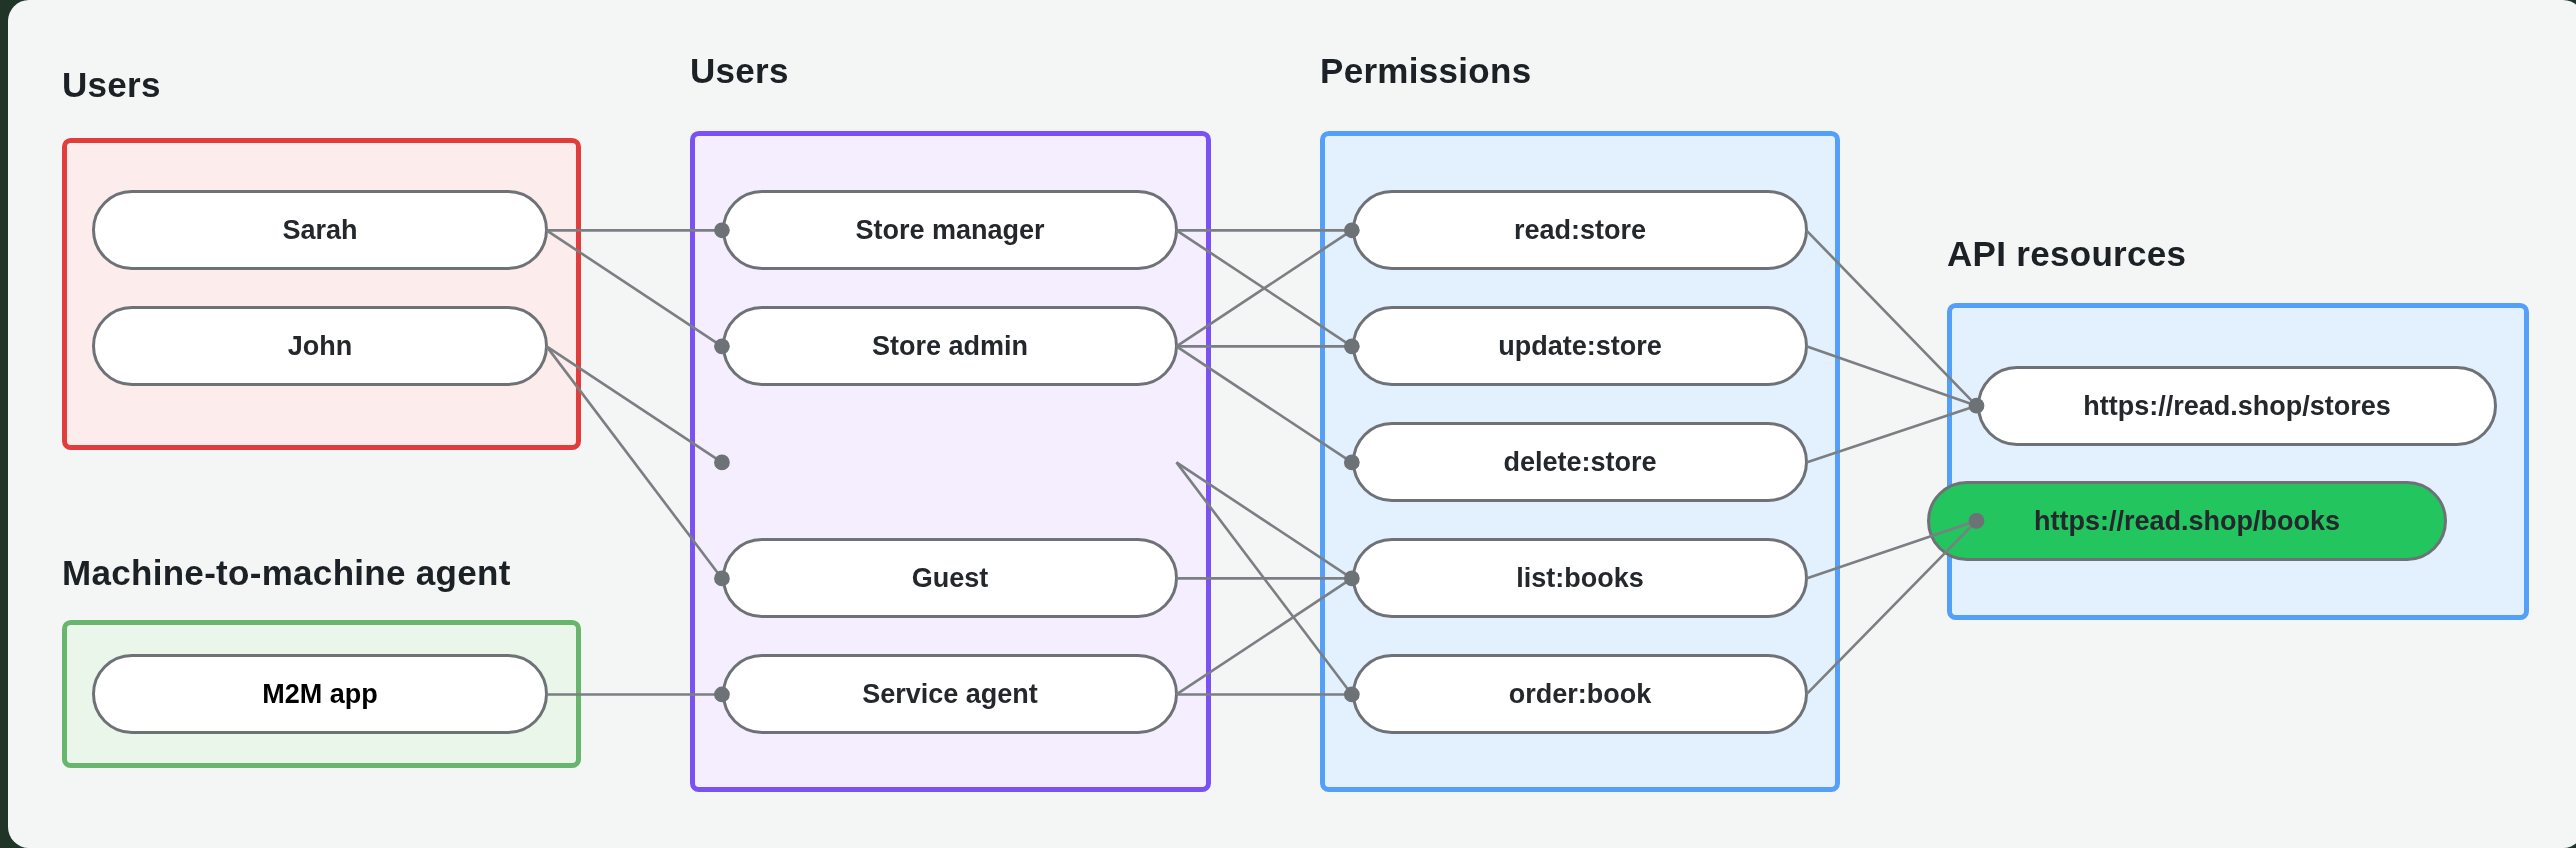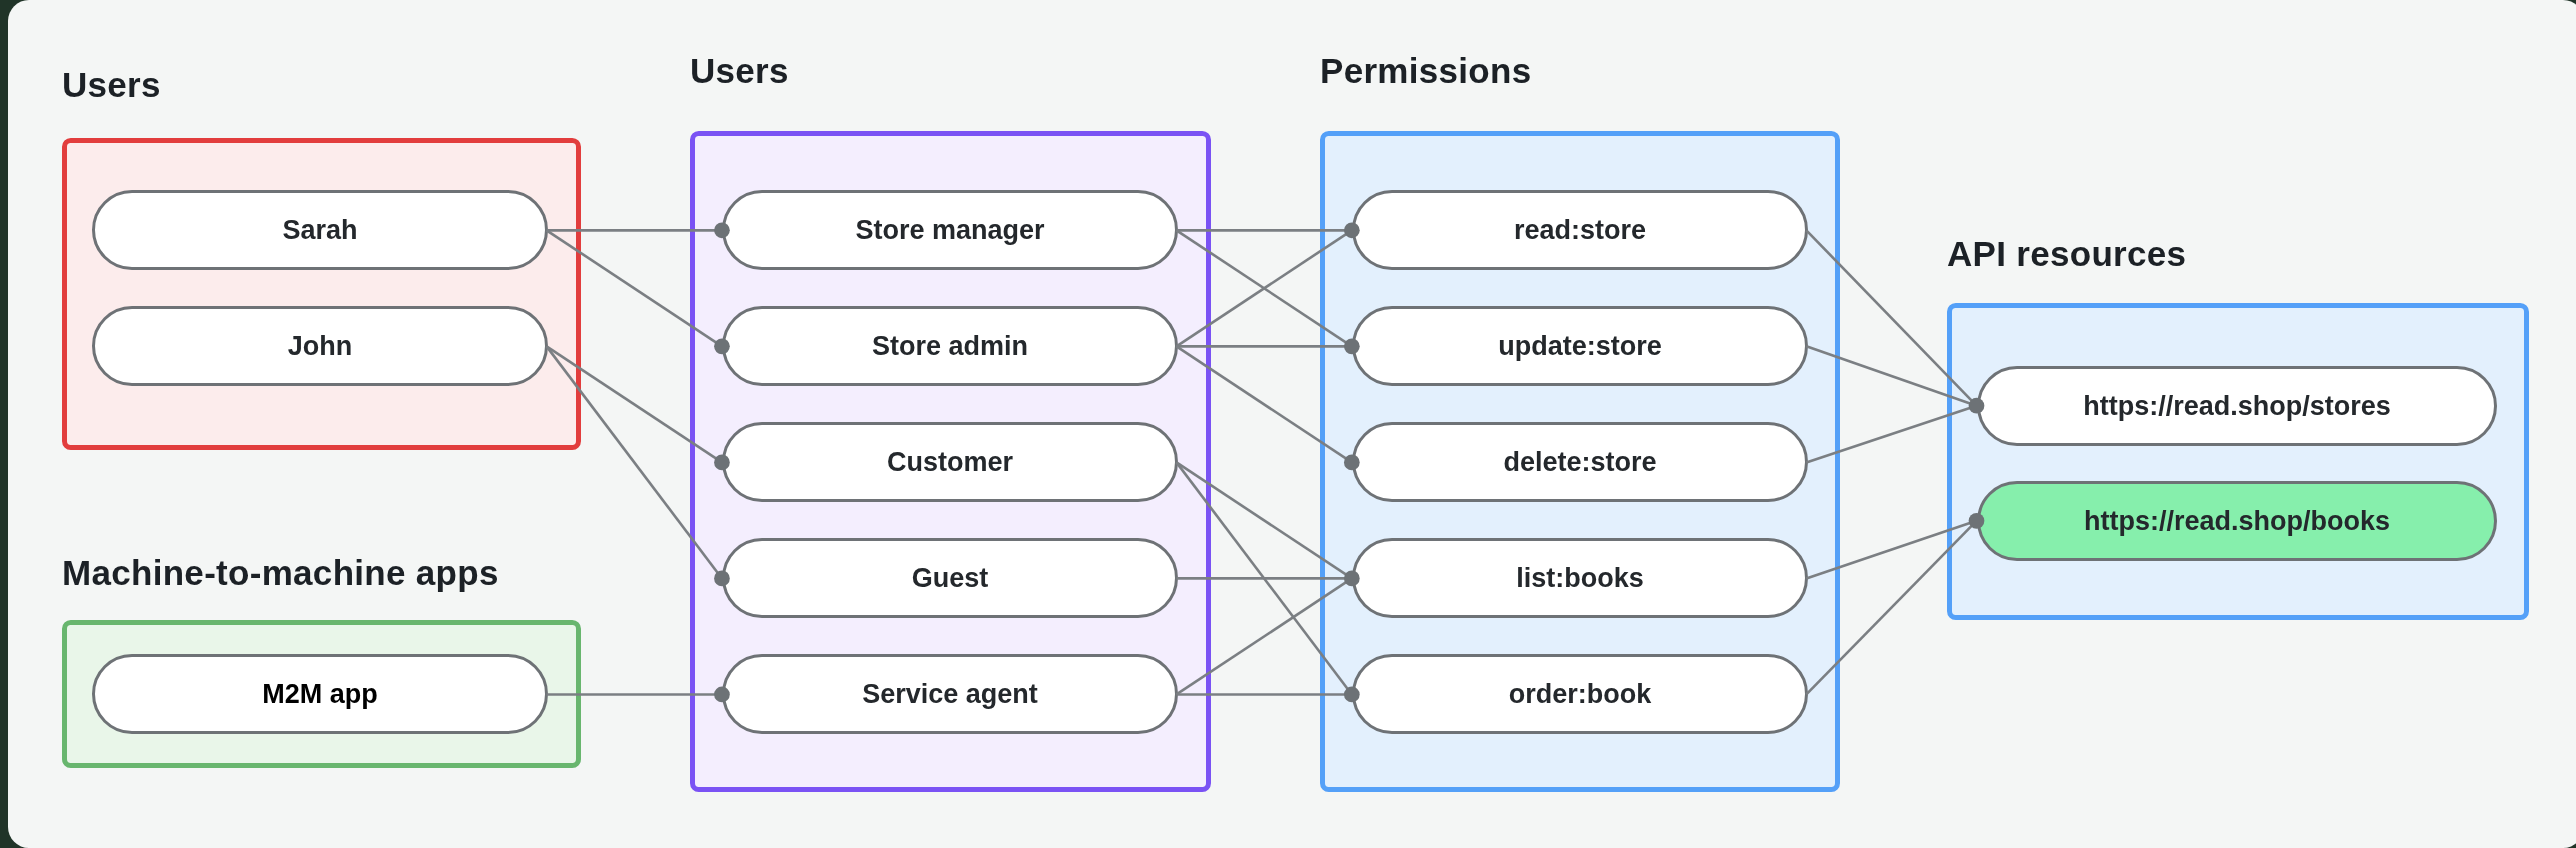--- a/index.html
+++ b/index.html
@@ -35,47 +35,46 @@
 </head>
 <body style="background: rgb(32, 52, 40);">
 
 <div id="backdrop">
   <div id="canvas" style="background: rgb(244, 246, 245);">
 
     <div class="label" style="left: 54px; top: 65px; color: rgb(28, 33, 38);">Users</div>
     <div class="label" style="left: 682px; top: 51px; color: rgb(28, 33, 38);">Users</div>
     <div class="label" style="left: 1312px; top: 51px; color: rgb(28, 33, 38);">Permissions</div>
     <div class="label" style="left: 1939px; top: 234px; color: rgb(28, 33, 38);">API resources</div>
-    <div class="label" style="left: 54px; top: 553px; color: rgb(28, 33, 38);">Machine-to-machine apps</div>
+    <div class="label" style="left: 54px; top: 553px; color: rgb(28, 33, 38);">Machine-to-machine agent</div>
 
     <div class="sbox" style="left: 54px; top: 138px; width: 519px; height: 312px; border-color: rgb(226, 61, 61); background: rgb(252, 236, 236);"></div>
     <div class="sbox" style="left: 54px; top: 620px; width: 519px; height: 148px; border-color: rgb(104, 182, 110); background: rgb(233, 246, 233);"></div>
     <div class="sbox" style="left: 682px; top: 131px; width: 521px; height: 661px; border-color: rgb(122, 82, 244); background: rgb(244, 238, 254);"></div>
     <div class="sbox" style="left: 1312px; top: 131px; width: 520px; height: 661px; border-color: rgb(84, 160, 248); background: rgb(227, 240, 253);"></div>
     <div class="sbox" style="left: 1939px; top: 303px; width: 582px; height: 317px; border-color: rgb(84, 160, 248); background: rgb(227, 240, 253);"></div>
 
     <div class="pill" style="left: 84px; top: 190px; width: 456px; background: rgb(255, 255, 255); border-color: rgb(110, 114, 118); color: rgb(36, 40, 44);">Sarah</div>
     <div class="pill" style="left: 84px; top: 306px; width: 456px; background: rgb(255, 255, 255); border-color: rgb(110, 114, 118); color: rgb(36, 40, 44);">John</div>
 
     <div class="pill" style="left: 84px; top: 654px; width: 456px; background: rgb(255, 255, 255); border-color: rgb(110, 114, 118); color: #000000;">M2M app</div>
 
     <div class="pill" style="left: 714px; top: 190px; width: 456px; background: rgb(255, 255, 255); border-color: rgb(110, 114, 118); color: rgb(36, 40, 44);">Store manager</div>
     <div class="pill" style="left: 714px; top: 306px; width: 456px; background: rgb(255, 255, 255); border-color: rgb(110, 114, 118); color: rgb(36, 40, 44);">Store admin</div>
-    <div class="pill" style="left: 714px; top: 422px; width: 456px; background: rgb(255, 255, 255); border-color: rgb(110, 114, 118); color: rgb(36, 40, 44);">Customer</div>
     <div class="pill" style="left: 714px; top: 538px; width: 456px; background: rgb(255, 255, 255); border-color: rgb(110, 114, 118); color: rgb(36, 40, 44);">Guest</div>
     <div class="pill" style="left: 714px; top: 654px; width: 456px; background: rgb(255, 255, 255); border-color: rgb(110, 114, 118); color: rgb(36, 40, 44);">Service agent</div>
 
     <div class="pill" style="left: 1344px; top: 190px; width: 456px; background: rgb(255, 255, 255); border-color: rgb(110, 114, 118); color: rgb(36, 40, 44);">read:store</div>
     <div class="pill" style="left: 1344px; top: 306px; width: 456px; background: rgb(255, 255, 255); border-color: rgb(110, 114, 118); color: rgb(36, 40, 44);">update:store</div>
     <div class="pill" style="left: 1344px; top: 422px; width: 456px; background: rgb(255, 255, 255); border-color: rgb(110, 114, 118); color: rgb(36, 40, 44);">delete:store</div>
     <div class="pill" style="left: 1344px; top: 538px; width: 456px; background: rgb(255, 255, 255); border-color: rgb(110, 114, 118); color: rgb(36, 40, 44);">list:books</div>
     <div class="pill" style="left: 1344px; top: 654px; width: 456px; background: rgb(255, 255, 255); border-color: rgb(110, 114, 118); color: rgb(36, 40, 44);">order:book</div>
 
     <div class="pill" style="left: 1969px; top: 366px; width: 520px; background: rgb(255, 255, 255); border-color: rgb(110, 114, 118); color: rgb(36, 40, 44);">https://read.shop/stores</div>
-    <div class="pill" style="left: 1969px; top: 481px; width: 520px; background: #86efac; border-color: rgb(110, 114, 118); color: rgb(36, 40, 44);">https://read.shop/books</div>
+    <div class="pill" style="left: 1919px; top: 481px; width: 520px; background: #22c55e; border-color: rgb(110, 114, 118); color: rgb(36, 40, 44);">https://read.shop/books</div>
 
     <svg id="edge-layer" width="2576" height="848" viewBox="0 0 2952 972">
         <line x1="617" y1="264" x2="818" y2="264" stroke="#7b7f83" stroke-width="3"></line>
         <line x1="617" y1="264" x2="818" y2="397" stroke="#7b7f83" stroke-width="3"></line>
         <line x1="617" y1="397" x2="818" y2="530" stroke="#7b7f83" stroke-width="3"></line>
         <line x1="617" y1="397" x2="818" y2="663" stroke="#7b7f83" stroke-width="3"></line>
         <line x1="617" y1="796" x2="818" y2="796" stroke="#7b7f83" stroke-width="3"></line>
         <line x1="1339" y1="264" x2="1540" y2="264" stroke="#7b7f83" stroke-width="3"></line>
         <line x1="1339" y1="264" x2="1540" y2="397" stroke="#7b7f83" stroke-width="3"></line>
         <line x1="1339" y1="397" x2="1540" y2="264" stroke="#7b7f83" stroke-width="3"></line>

